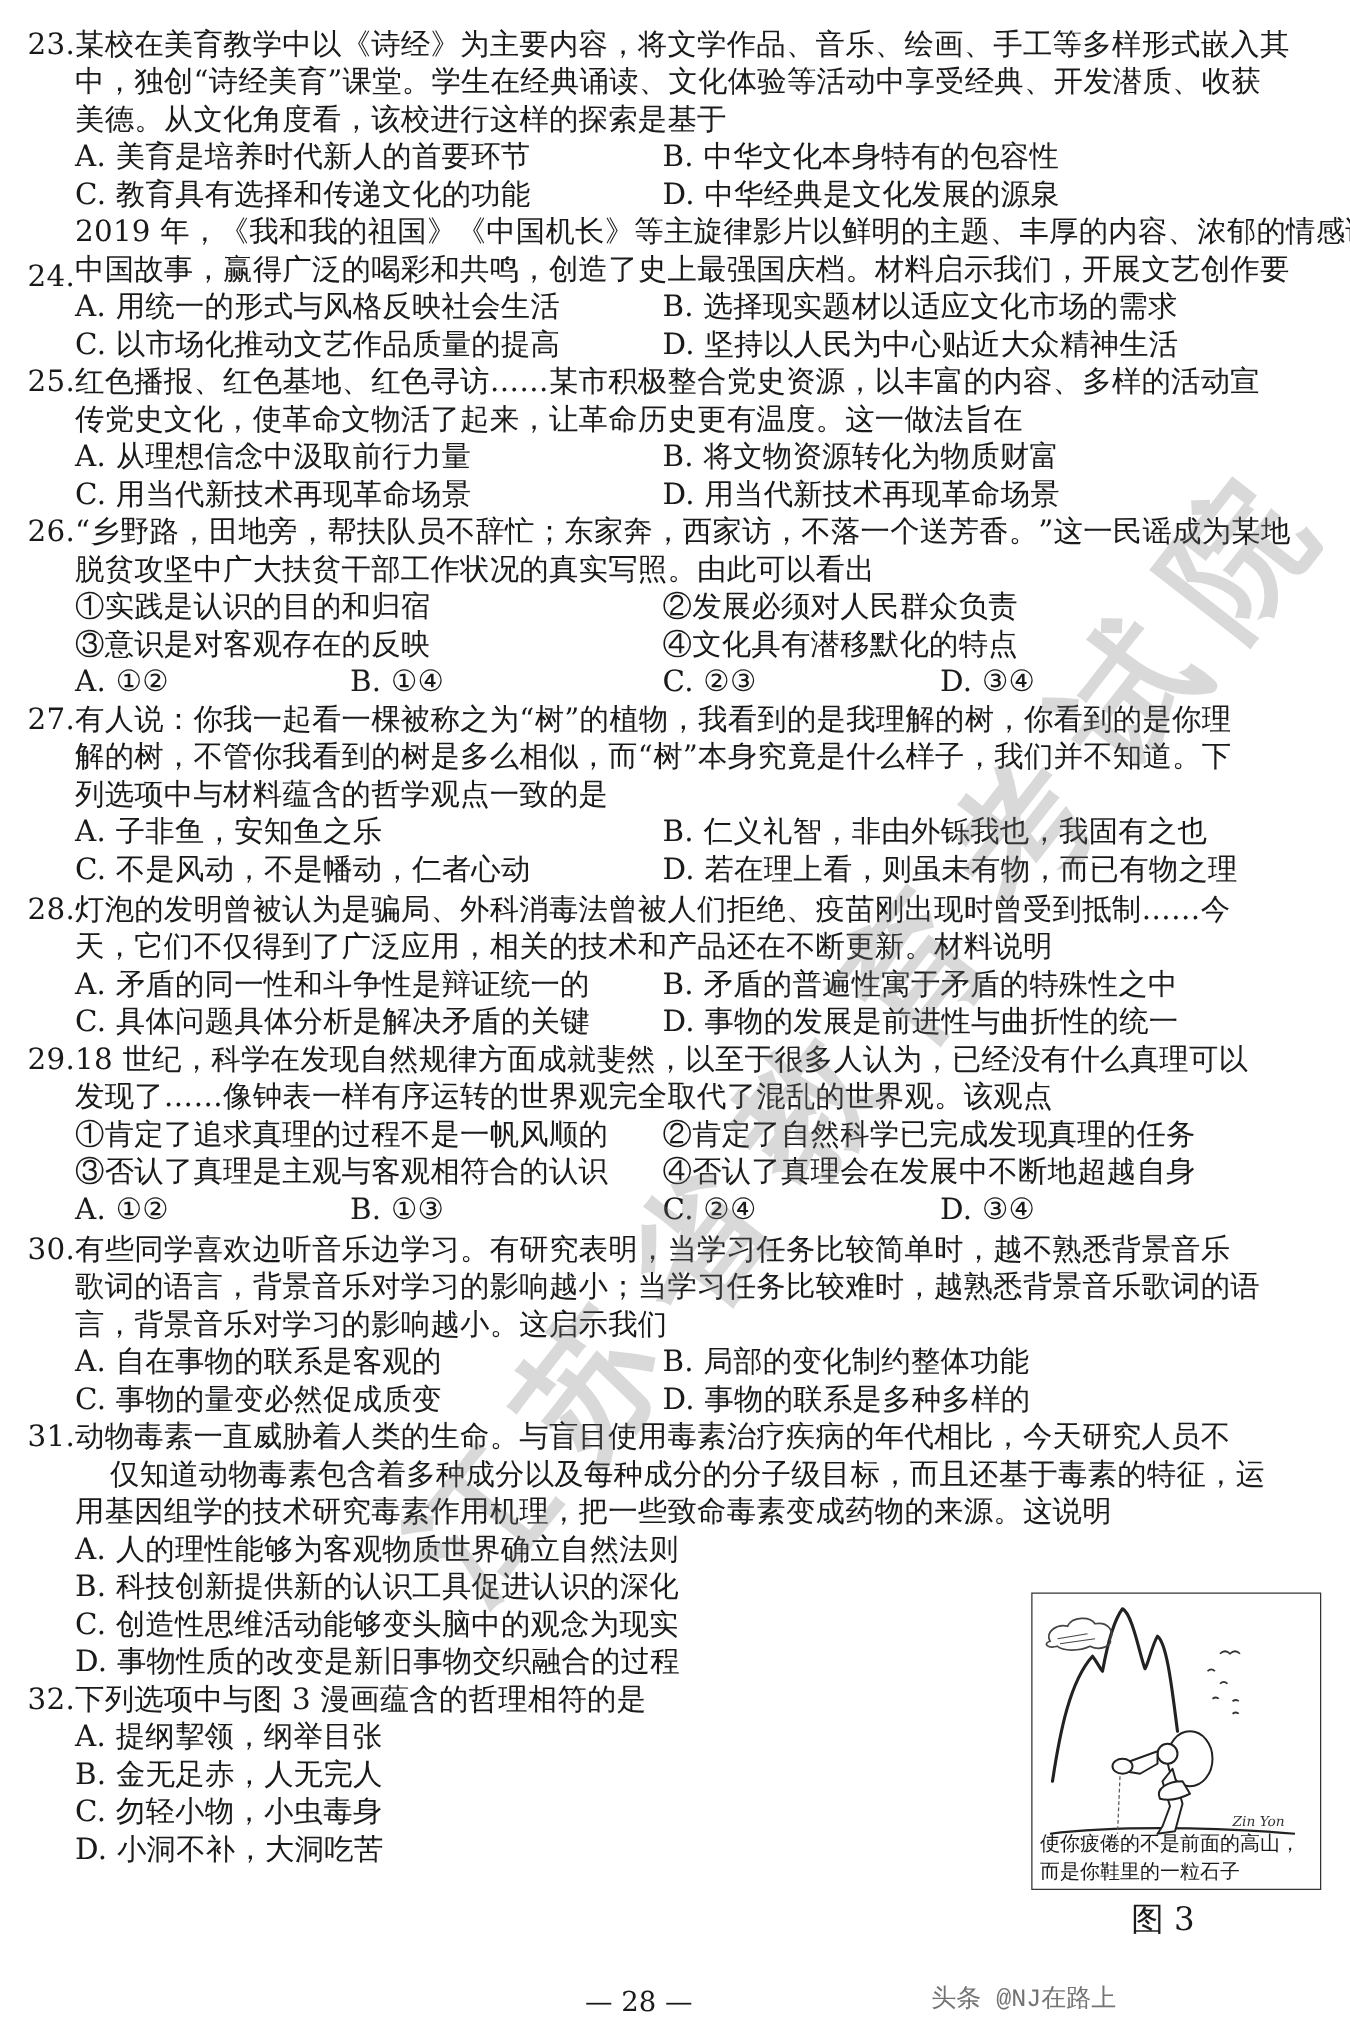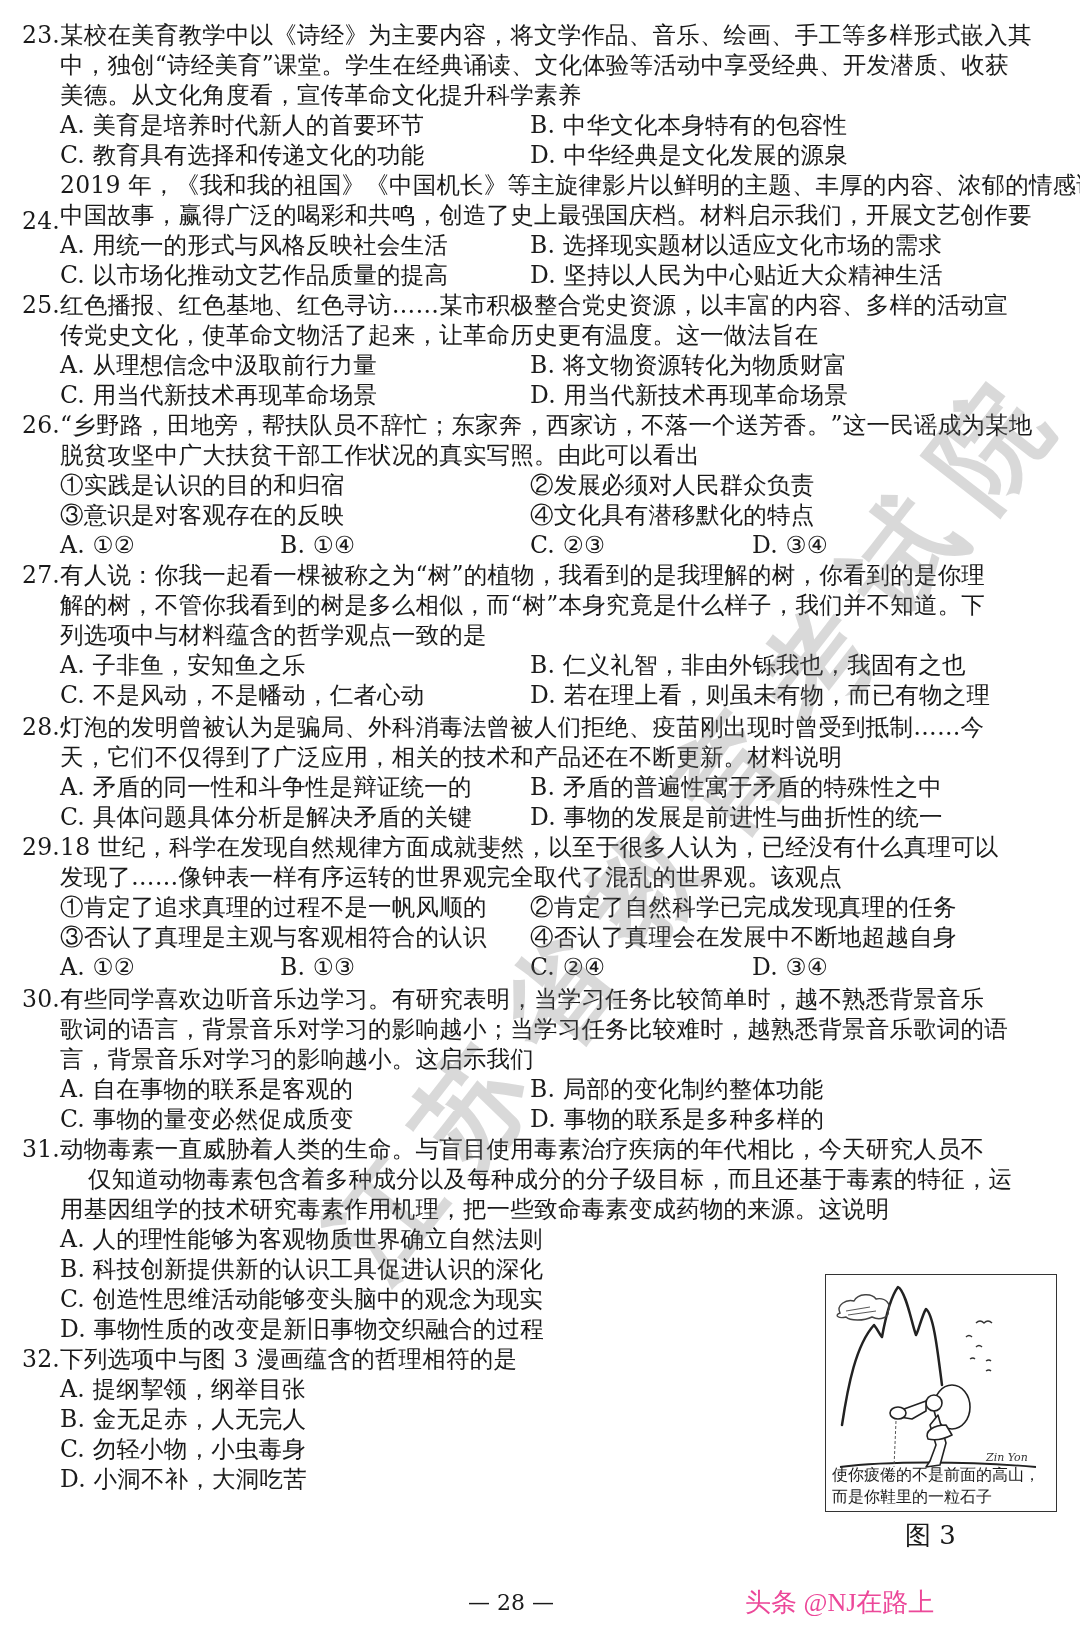--- a/index.html
+++ b/index.html
@@ -26,34 +26,34 @@
       border: 1.5px solid #333; box-sizing: border-box; background: #fff;
     }
     .figure svg { position: absolute; left: 0; top: 0; }
     .fig-caption {
       position: absolute; left: 6px; font-size: 16px; line-height: 20px; white-space: nowrap;
       font-family: "DejaVu Sans", sans-serif;
     }
     .fig-label { position: absolute; left: 905px; top: 1518px; font-size: 26px; }
     .page-num { position: absolute; left: 468px; top: 1590px; font-size: 22px; }
     .credit {
-      position: absolute; left: 745px; top: 1585px; font-size: 26px;
-      font-family: Liberation Serif, serif; color: #ec4899;
+      position: absolute; left: 745px; top: 1585px; font-size: 20px;
+      font-family: Liberation Mono, monospace; color: #737373;
     }
   </style>
 </head>
 <body>
 
 <div class="page">
 
   <div>
     <span class="line" style="left:22px;top:20px;">23.</span>
     <span class="line" style="left:60px;top:20px;">某校在美育教学中以《诗经》为主要内容，将文学作品、音乐、绘画、手工等多样形式嵌入其</span>
     <span class="line" style="left:60px;top:50px;">中，独创“诗经美育”课堂。学生在经典诵读、文化体验等活动中享受经典、开发潜质、收获</span>
-    <span class="line" style="left:60px;top:80px;">美德。从文化角度看，宣传革命文化提升科学素养</span>
+    <span class="line" style="left:60px;top:80px;">美德。从文化角度看，该校进行这样的探索是基于</span>
     <span class="line" style="left:60px;top:110px;">A. 美育是培养时代新人的首要环节</span>
     <span class="line" style="left:530px;top:110px;">B. 中华文化本身特有的包容性</span>
     <span class="line" style="left:60px;top:140px;">C. 教育具有选择和传递文化的功能</span>
     <span class="line" style="left:530px;top:140px;">D. 中华经典是文化发展的源泉</span>
   </div>
 
   <div>
     <span class="line" style="left:22px;top:170px;margin-top:36px;">24.</span>
     <span class="line" style="left:60px;top:170px;">2019 年，《我和我的祖国》《中国机长》等主旋律影片以鲜明的主题、丰厚的内容、浓郁的情感讲述</span>
     <span class="line" style="left:60px;top:200px;">中国故事，赢得广泛的喝彩和共鸣，创造了史上最强国庆档。材料启示我们，开展文艺创作要</span>

